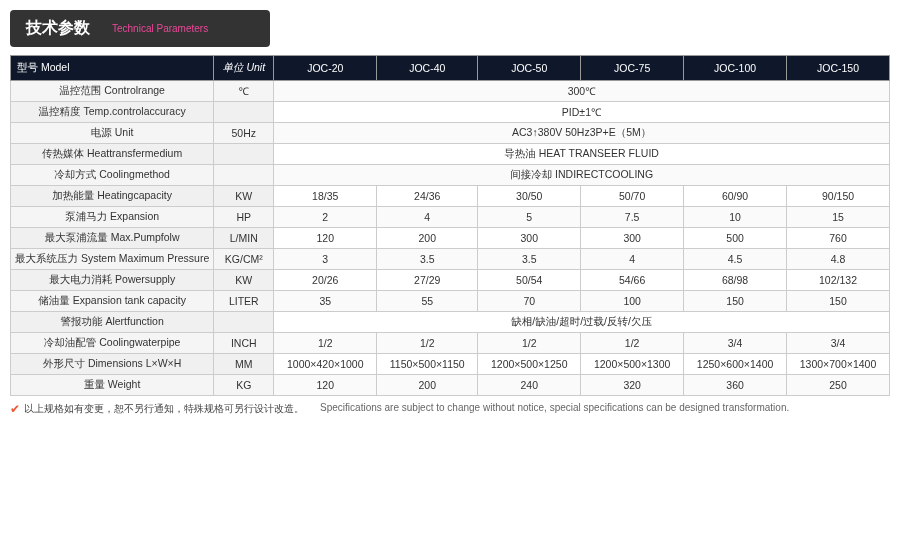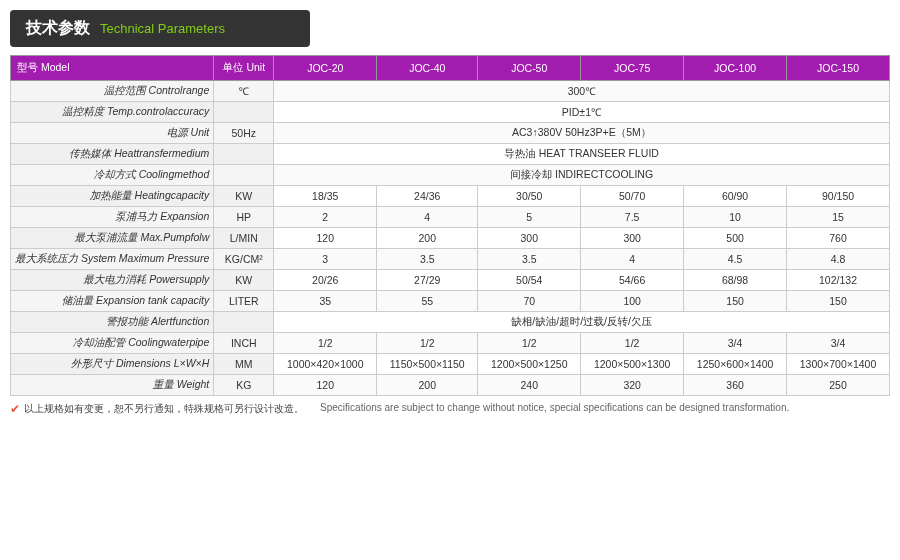--- a/index.html
+++ b/index.html
@@ -11,59 +11,59 @@
       height: 560px;
       overflow: hidden;
     }
     .header {
       display: flex;
       align-items: center;
       background: #333;
       padding: 8px 16px;
       margin: 10px 10px 8px 10px;
       border-radius: 4px;
-      width: 300px;
+      width: 260px;
+      gap: 12px;
     }
     .header-zh {
       color: #fff;
       font-size: 16px;
       font-weight: bold;
       margin-right: 10px;
     }
     .header-en {
-      color: #84cc16;
-      font-size: 13px;
+      color: #ec4899;
+      font-size: 10px;
     }
     .table-container {
       margin: 0 10px;
     }
     table {
       width: 100%;
       border-collapse: collapse;
       font-size: 10.5px;
     }
     th {
-      background: #a21caf;
+      background: #0f172a;
       color: #fff;
       text-align: center;
       padding: 5px 3px;
       border: 1px solid #999;
       font-weight: normal;
     }
     td {
       border: 1px solid #ccc;
       padding: 3px 4px;
       text-align: center;
       color: #333;
     }
     td.label-cell {
-      text-align: right;
+      text-align: center;
       background: #f5f5f5;
       white-space: nowrap;
-      font-style: italic;
     }
     td.unit-cell {
       background: #f5f5f5;
     }
     tr:nth-child(even) td {
       background: #fff;
     }
     tr:nth-child(even) td.label-cell,
     tr:nth-child(even) td.unit-cell {
       background: #f0f0f0;
@@ -103,21 +103,21 @@
 <div class="header">
   <span class="header-zh">技术参数</span>
   <span class="header-en">Technical Parameters</span>
 </div>
 
 <div class="table-container">
   <table>
     <thead>
       <tr>
         <th style="width:170px;text-align:left;padding-left:6px;">型号 Model</th>
-        <th style="width:60px;">单位 Unit</th>
+        <th style="width:60px;font-style:italic;">单位 Unit</th>
         <th>JOC-20</th>
         <th>JOC-40</th>
         <th>JOC-50</th>
         <th>JOC-75</th>
         <th>JOC-100</th>
         <th>JOC-150</th>
       </tr>
     </thead>
     <tbody id="table-body">
     <tr>

